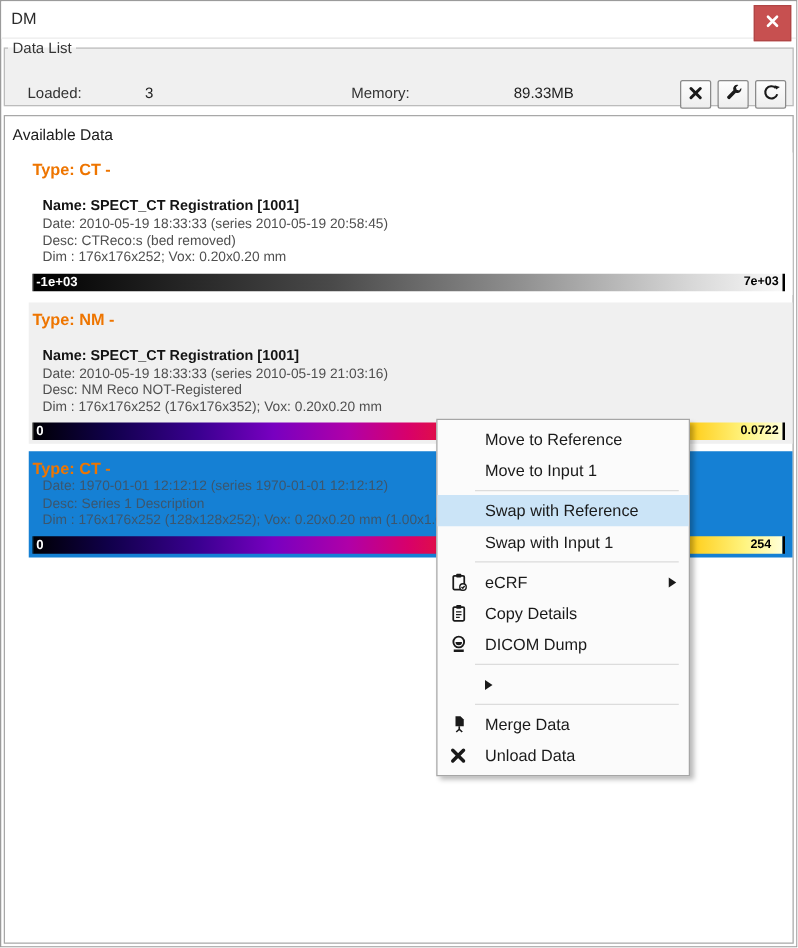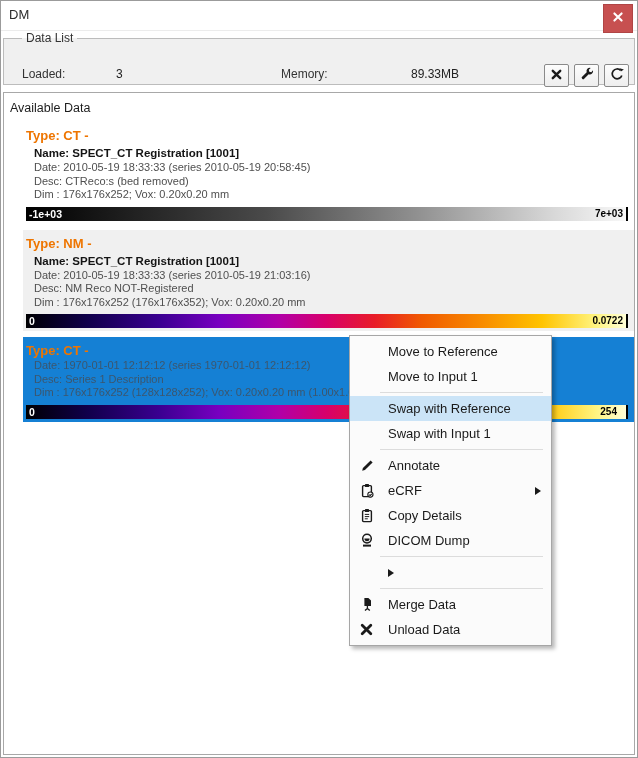--- a/index.html
+++ b/index.html
@@ -6,38 +6,38 @@
   body{font-family:"Liberation Sans","DejaVu Sans",sans-serif;}
   .window{position:relative;width:636px;height:756px;border:1px solid #9b9b9b;background:#fff;overflow:hidden;}
 
   
   .titlebar{position:absolute;top:0;left:0;right:0;height:29px;background:#fff;border-bottom:1px solid #ececec;}
   .title-text{position:absolute;left:8px;top:6px;font-size:13px;color:#2b2b2b;}
   .close-btn{position:absolute;top:3px;right:4px;width:30px;height:29px;background:#c75050;border:1px solid #b04545;padding:0;cursor:pointer;display:flex;align-items:center;justify-content:center;}
 
   
   fieldset.groupbox{position:absolute;left:2px;right:2px;top:30px;height:52px;margin:0;padding:0;border:1px solid #bcbcbc;background:#f0f0f0;}
-  fieldset.groupbox legend{margin-left:18px;padding:0 4px;font-size:12px;color:#333;}
+  fieldset.groupbox legend{margin-left:2px;padding:0 4px;font-size:12px;color:#333;}
   .gb-row{position:relative;height:100%;}
   .gb-label{position:absolute;top:22px;font-size:12px;color:#333;}
   .gb-value{position:absolute;top:22px;font-size:12px;color:#222;}
   .lbl-loaded{left:18px;} .val-loaded{left:112px;}
   .lbl-memory{left:277px;} .val-memory{left:407px;}
   .gb-btns{position:absolute;top:19px;right:5px;display:flex;gap:5px;}
   .gb-btn{width:25px;height:23px;background:linear-gradient(#fdfdfd,#eee);border:1px solid #8a8a8a;border-radius:2px;padding:0;display:flex;align-items:center;justify-content:center;cursor:pointer;}
 
   
   .panel{position:absolute;left:2px;right:2px;top:91px;bottom:2px;border:1px solid #a8a8a8;background:#fff;}
   .panel-title{padding:8px 0 7px 6px;font-size:12.5px;color:#1c1c1c;}
 
   .entry{margin:0 0 6px 19px;padding:5px 6px 3px 3px;background:#fff;}
   .entry.alt{background:#f0f0f0;}
   .entry.selected{background:#1580d4;}
   .e-type{font-size:13px;font-weight:bold;color:#ee7500;line-height:17px;}
-  .e-name{margin-left:8px;margin-top:2px;font-size:11.5px;font-weight:bold;color:#141414;line-height:15px;}
+  .e-name{margin-left:8px;margin-top:14px;font-size:11.5px;font-weight:bold;color:#141414;line-height:15px;}
   .e-detail{margin-left:8px;font-size:11px;color:#4f4f4f;line-height:13.5px;white-space:nowrap;overflow:visible;}
   .entry.selected .e-name{color:#101030;}
   .entry.selected .e-detail{color:#3c566e;}
   .colorbar{position:relative;height:14px;margin-top:5px;border-left:1px solid #000;border-right:2px solid #000;}
   .cmap-gray{background:linear-gradient(to right,#000 0%,#1c1c1c 15%,#4a4a4a 40%,#909090 65%,#d8d8d8 88%,#f8f8f8 100%);}
   .cmap-hot{background:linear-gradient(to right,#000004 0%,#10004a 10%,#3a0090 22%,#7800c0 32%,#b000a8 42%,#d8006a 50%,#e81c28 58%,#f05a00 66%,#f88c00 76%,#ffc400 86%,#fff480 95%,#ffffd8 100%);}
   .bar-min{position:absolute;left:2px;top:1px;font-size:10.5px;font-weight:bold;color:#fff;}
   .bar-max{position:absolute;right:3px;top:1px;font-size:10px;font-weight:bold;color:#000;}
   .entry.selected .bar-max{right:9px;}
 
@@ -158,28 +158,20 @@
     </div>
     <div class="menu-item">
       <span class="mi-icon"></span>
       <span class="mi-label">Swap with Input 1</span>
     </div>
 
     <div class="menu-sep"></div>
 
     <div class="menu-item">
       <span class="mi-icon">
-        <svg width="14" height="14" viewBox="0 0 14 14">
-            <path d="M10.6 1.4l2 2-7.7 7.7-2.7.7.7-2.7z" fill="#1a1a1a"></path>
-          </svg>
-      </span>
-      <span class="mi-label">Annotate</span>
-    </div>
-    <div class="menu-item">
-      <span class="mi-icon">
         <svg width="14" height="15" viewBox="0 0 14 15">
             <rect x="2.6" y="2.6" width="8.8" height="11" rx="1" fill="none" stroke="#1a1a1a" stroke-width="1.4"></rect>
             <rect x="5" y="1" width="4" height="3" rx="0.6" fill="#1a1a1a"></rect>
             <circle cx="10.4" cy="11.6" r="2.6" fill="#fbfbfb" stroke="#1a1a1a" stroke-width="1.1"></circle>
             <path d="M9.2 11.6l1 1 1.5-1.8" fill="none" stroke="#1a1a1a" stroke-width="1.1"></path>
           </svg>
       </span>
       <span class="mi-label">eCRF</span>
       <span class="mi-arrow"></span>
     </div>

